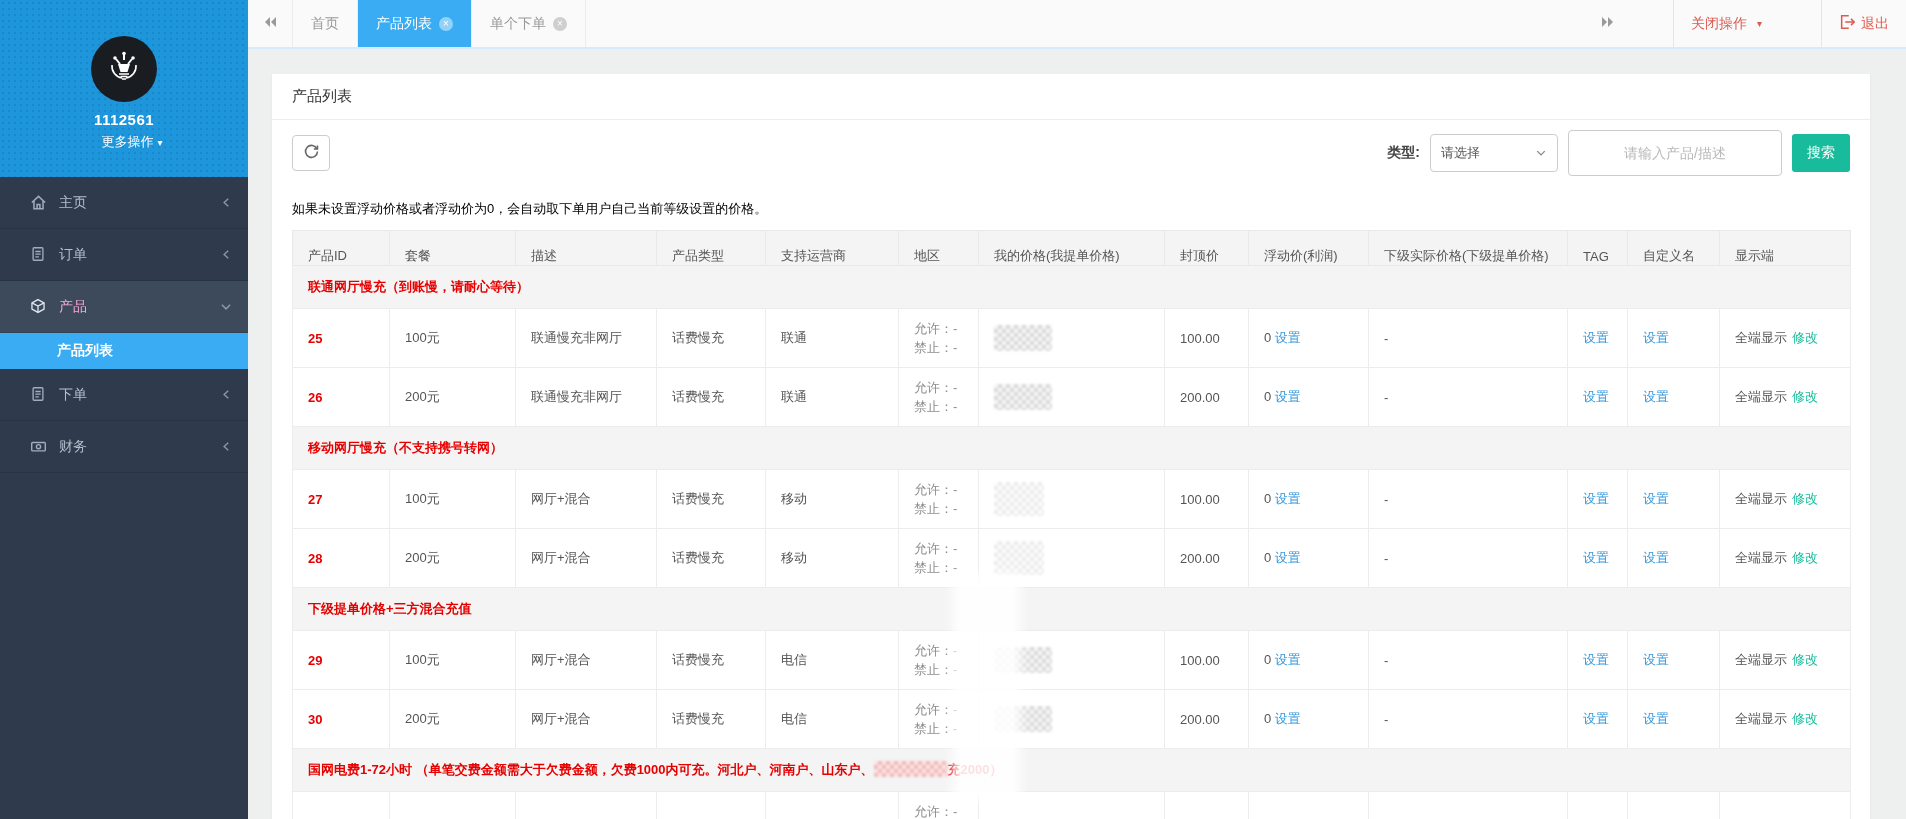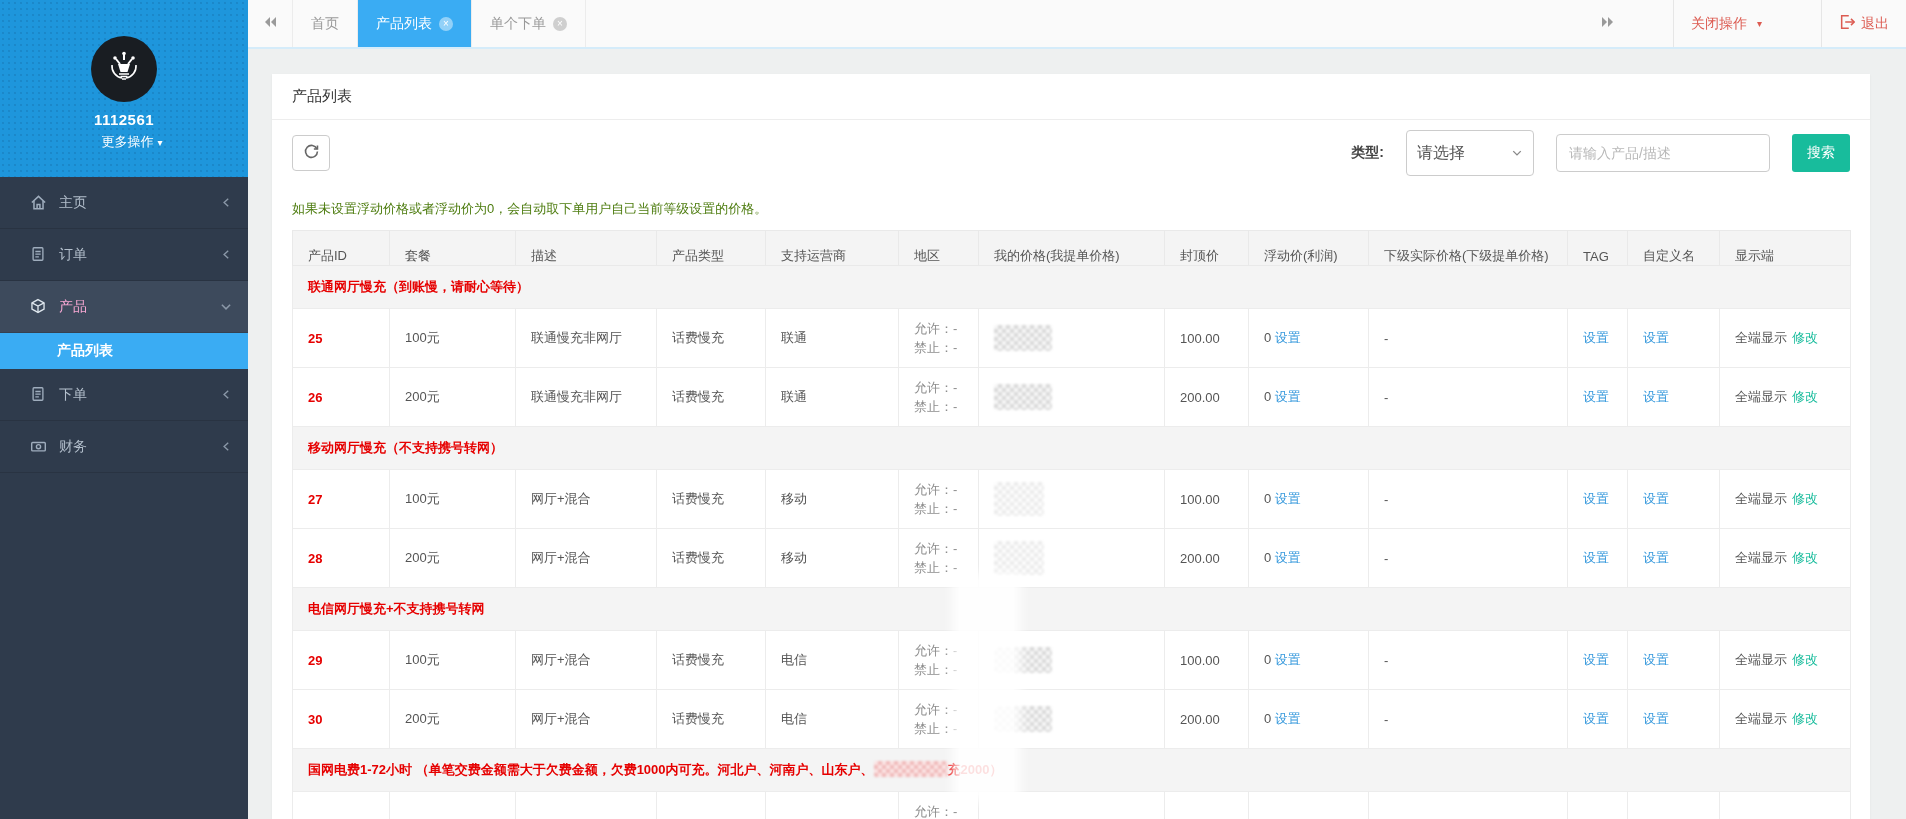--- a/index.html
+++ b/index.html
@@ -42,32 +42,32 @@
   .tb-btn{display:flex;align-items:center;gap:6px;padding:0 17px;color:#dc5b51;font-size:14px;
     cursor:pointer;border-left:1px solid #e6e6e6;}
   .tb-scroll-r{border-left:none;color:#9a9a9a;padding:0 15px;display:flex;align-items:center;cursor:pointer;}
   
   .content{flex:1;padding:25px 36px 0 24px;overflow:hidden;}
   .card{background:#fff;height:100%;box-shadow:0 1px 2px rgba(0,0,0,.06);box-sizing:border-box;}
   .card-title{padding:13px 20px;font-size:15px;color:#333;border-bottom:1px solid #ededed;}
   .toolbar{display:flex;align-items:center;padding:10px 20px 0;}
   .refresh-btn{width:38px;height:36px;border:1px solid #ccc;border-radius:4px;background:#fff;
     display:flex;align-items:center;justify-content:center;color:#666;cursor:pointer;}
-  .toolbar-right{margin-left:auto;display:flex;align-items:center;gap:22px;}
+  .toolbar-right{margin-left:auto;display:flex;align-items:center;gap:10px;}
   .filter-label{font-size:14px;color:#444;font-weight:bold;}
-  .select{width:128px;height:46px;border:1px solid #ccc;border-radius:4px;background:#fff;
+  .select{width:128px;height:38px;border:1px solid #ccc;border-radius:4px;background:#fff;
     display:flex;align-items:center;justify-content:space-between;padding:8px 10px;box-sizing:border-box;
-    color:#555;font-size:16px;cursor:pointer;}
+    color:#555;font-size:13px;cursor:pointer;}
   .select .chev{color:#888;display:inline-flex;}
-  .search-input{width:214px;height:38px;border:1px solid #ccc;border-radius:4px;padding:0 12px;
-    font-size:14px;color:#555;box-sizing:border-box;outline:none;}
+  .search-input{width:214px;height:46px;border:1px solid #ccc;border-radius:4px;padding:0 12px;
+    font-size:14px;color:#555;box-sizing:border-box;outline:none;text-align:center;}
   .search-input::placeholder{color:#b8b8b8;}
   .search-btn{height:38px;padding:0 15px;background:#18bc9c;color:#fff;border:none;border-radius:3px;
     font-size:14px;cursor:pointer;}
-  .warning{color:#4d7c0f;font-size:13px;padding:24px 20px 12px;}
+  .warning{color:#000000;font-size:13px;padding:24px 20px 12px;}
   
   .table-wrap{padding:0 20px;position:relative;}
   table{width:100%;border-collapse:collapse;table-layout:fixed;font-size:13px;color:#555;}
   th{height:34px;background:#f4f4f4;font-weight:normal;color:#555;text-align:left;
     padding:16px 8px 0 15px;border:1px solid #e9e9e9;box-sizing:border-box;white-space:nowrap;overflow:hidden;}
   td{border:1px solid #ececec;background:#fff;vertical-align:middle;box-sizing:border-box;
     padding:0 8px 0 15px;overflow:hidden;}
   tr.group-row td{height:43px;background:#f4f4f4;color:#e60000;font-weight:bold;}
   tr.data-row td{height:59px;}
   td.id-cell{color:#e60000;font-weight:bold;}
@@ -385,21 +385,21 @@
                     <div class="blur-patch light"></div>
                   </td>
                   <td>200.00</td>
                   <td><span>0 </span><a class="set-link">设置</a></td>
                   <td>-</td>
                   <td><a class="set-link">设置</a></td>
                   <td><a class="set-link">设置</a></td>
                   <td><span class="display-text">全端显示</span><a class="modify-link">修改</a></td>
                 </tr>
                 <tr class="group-row">
-                  <td colspan="13"><span>电信网厅慢充+不支持携号转网</span></td>
+                  <td colspan="13"><span>下级提单价格+三方混合充值</span></td>
                 </tr>
                 <tr class="data-row">
                   <td class="id-cell">29</td>
                   <td>100元</td>
                   <td>网厅+混合</td>
                   <td>话费慢充</td>
                   <td>电信</td>
                   <td>
                     <div class="region-line">允许：-</div>
                     <div class="region-line">禁止：-</div>

